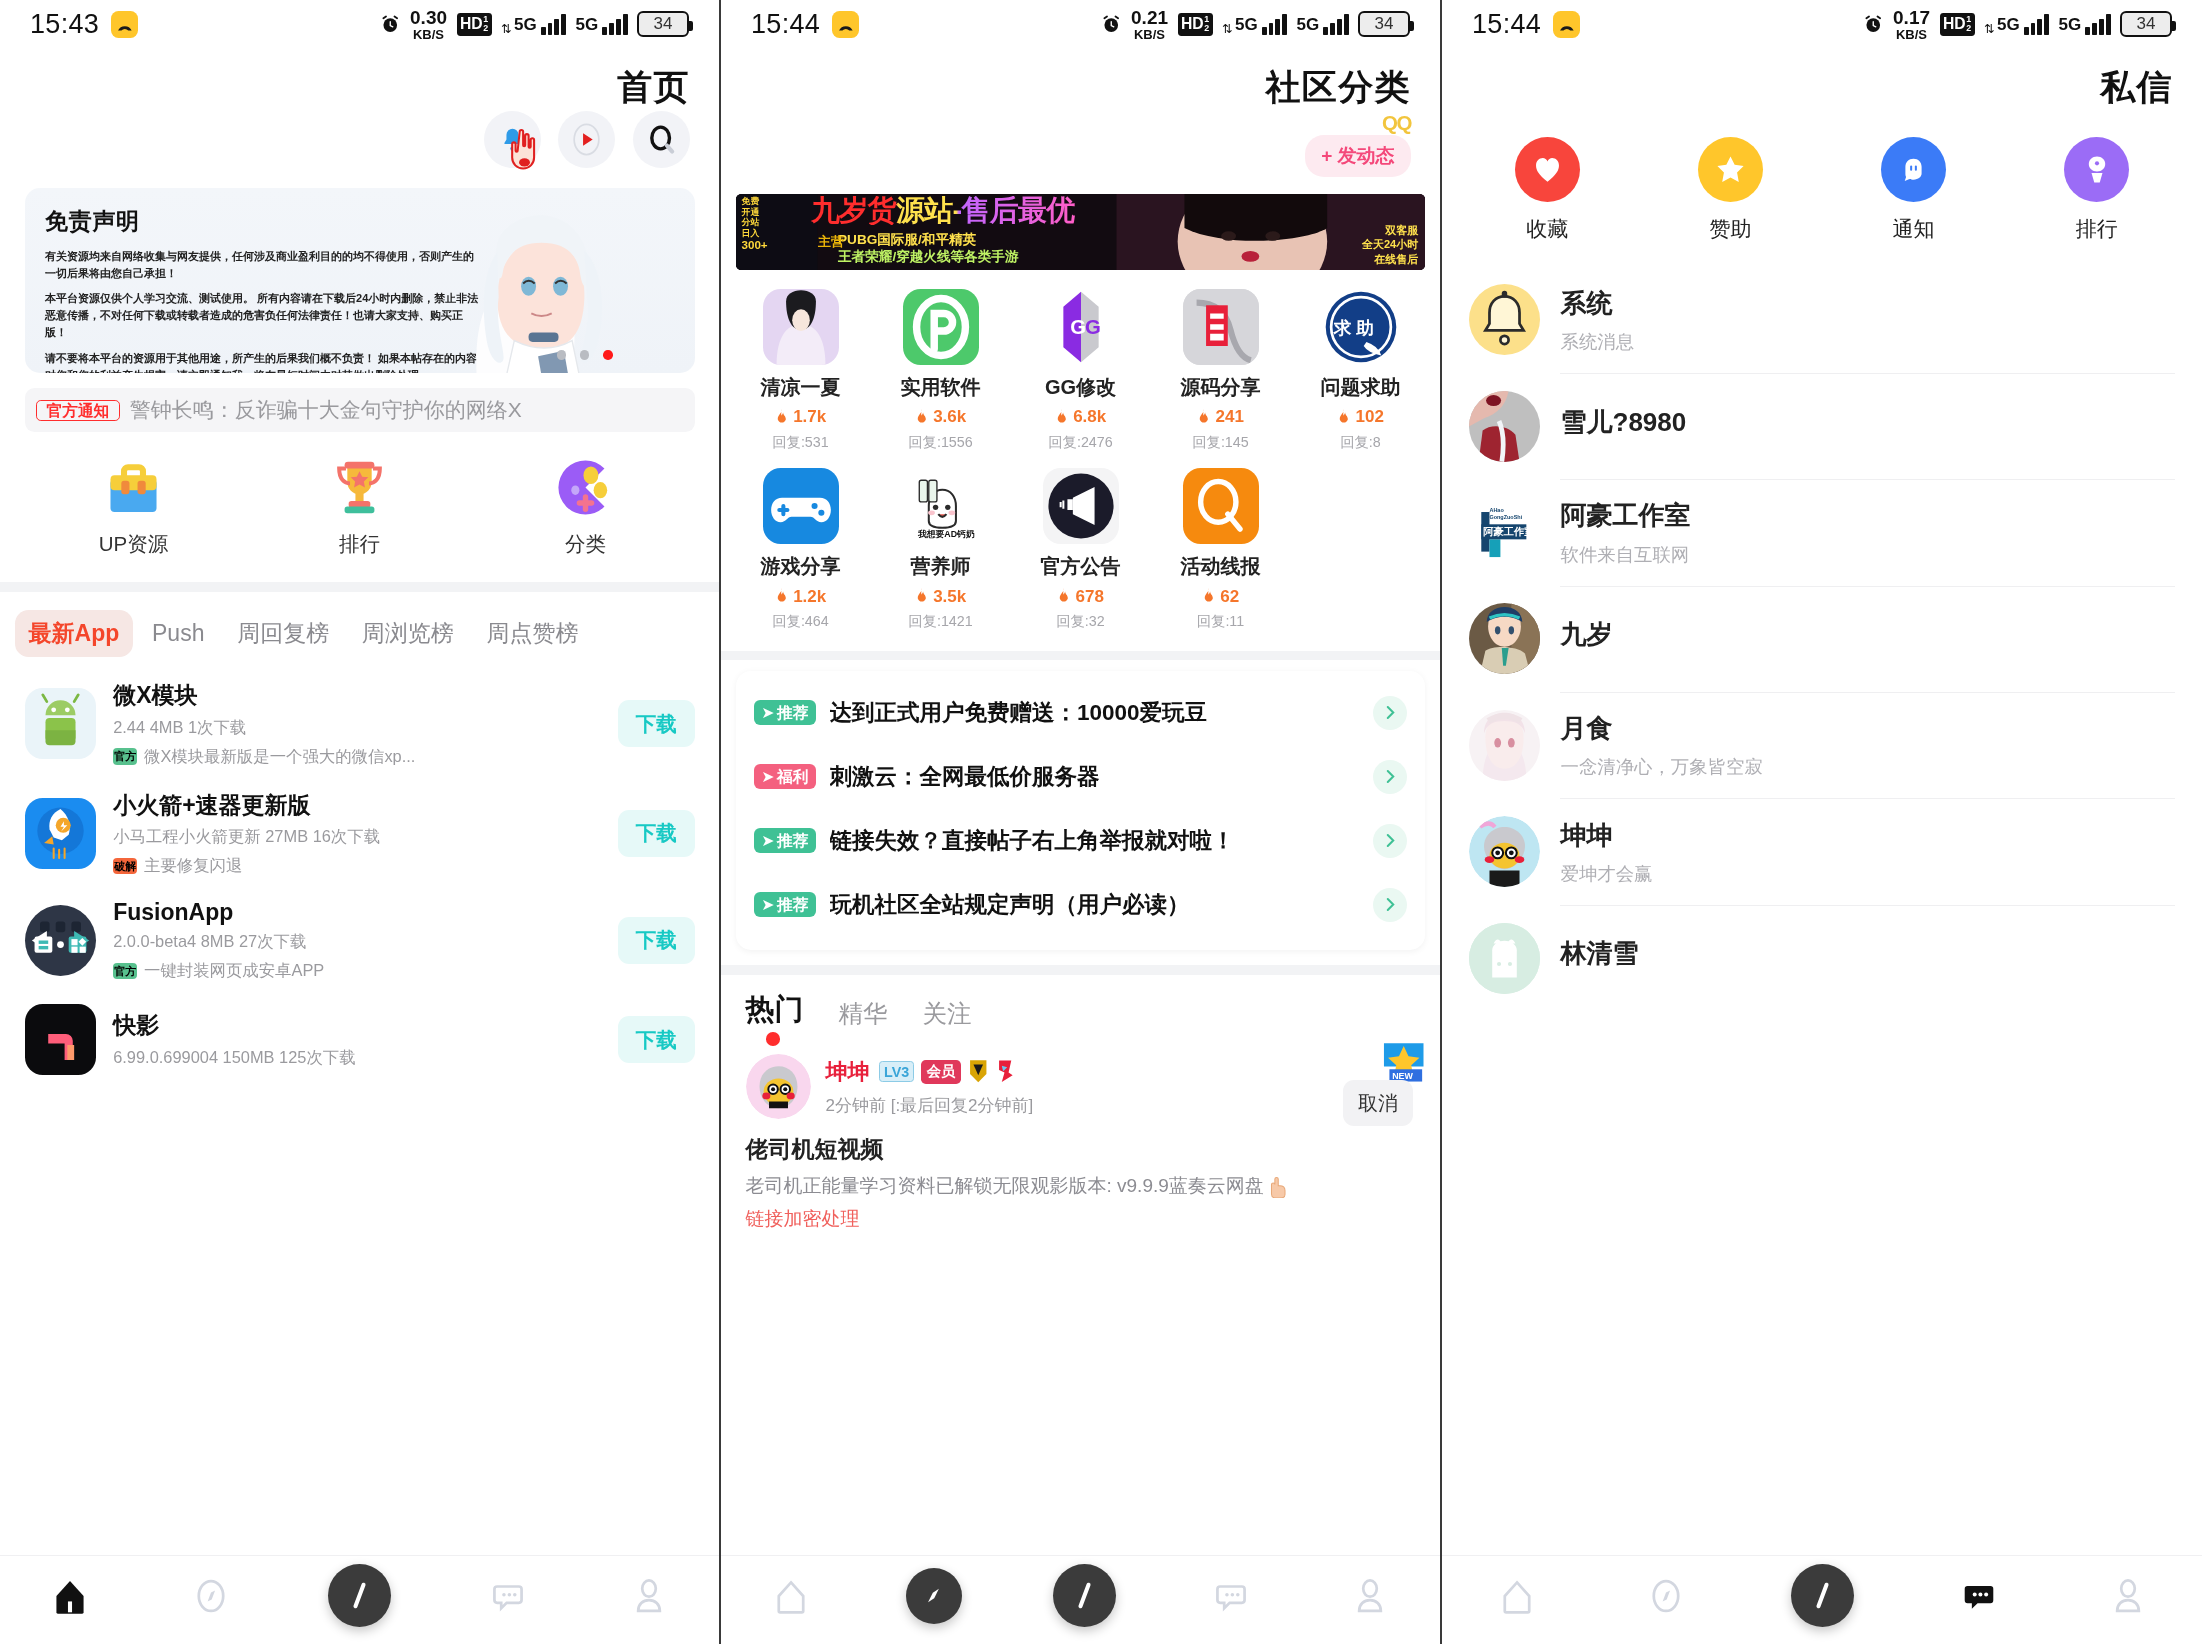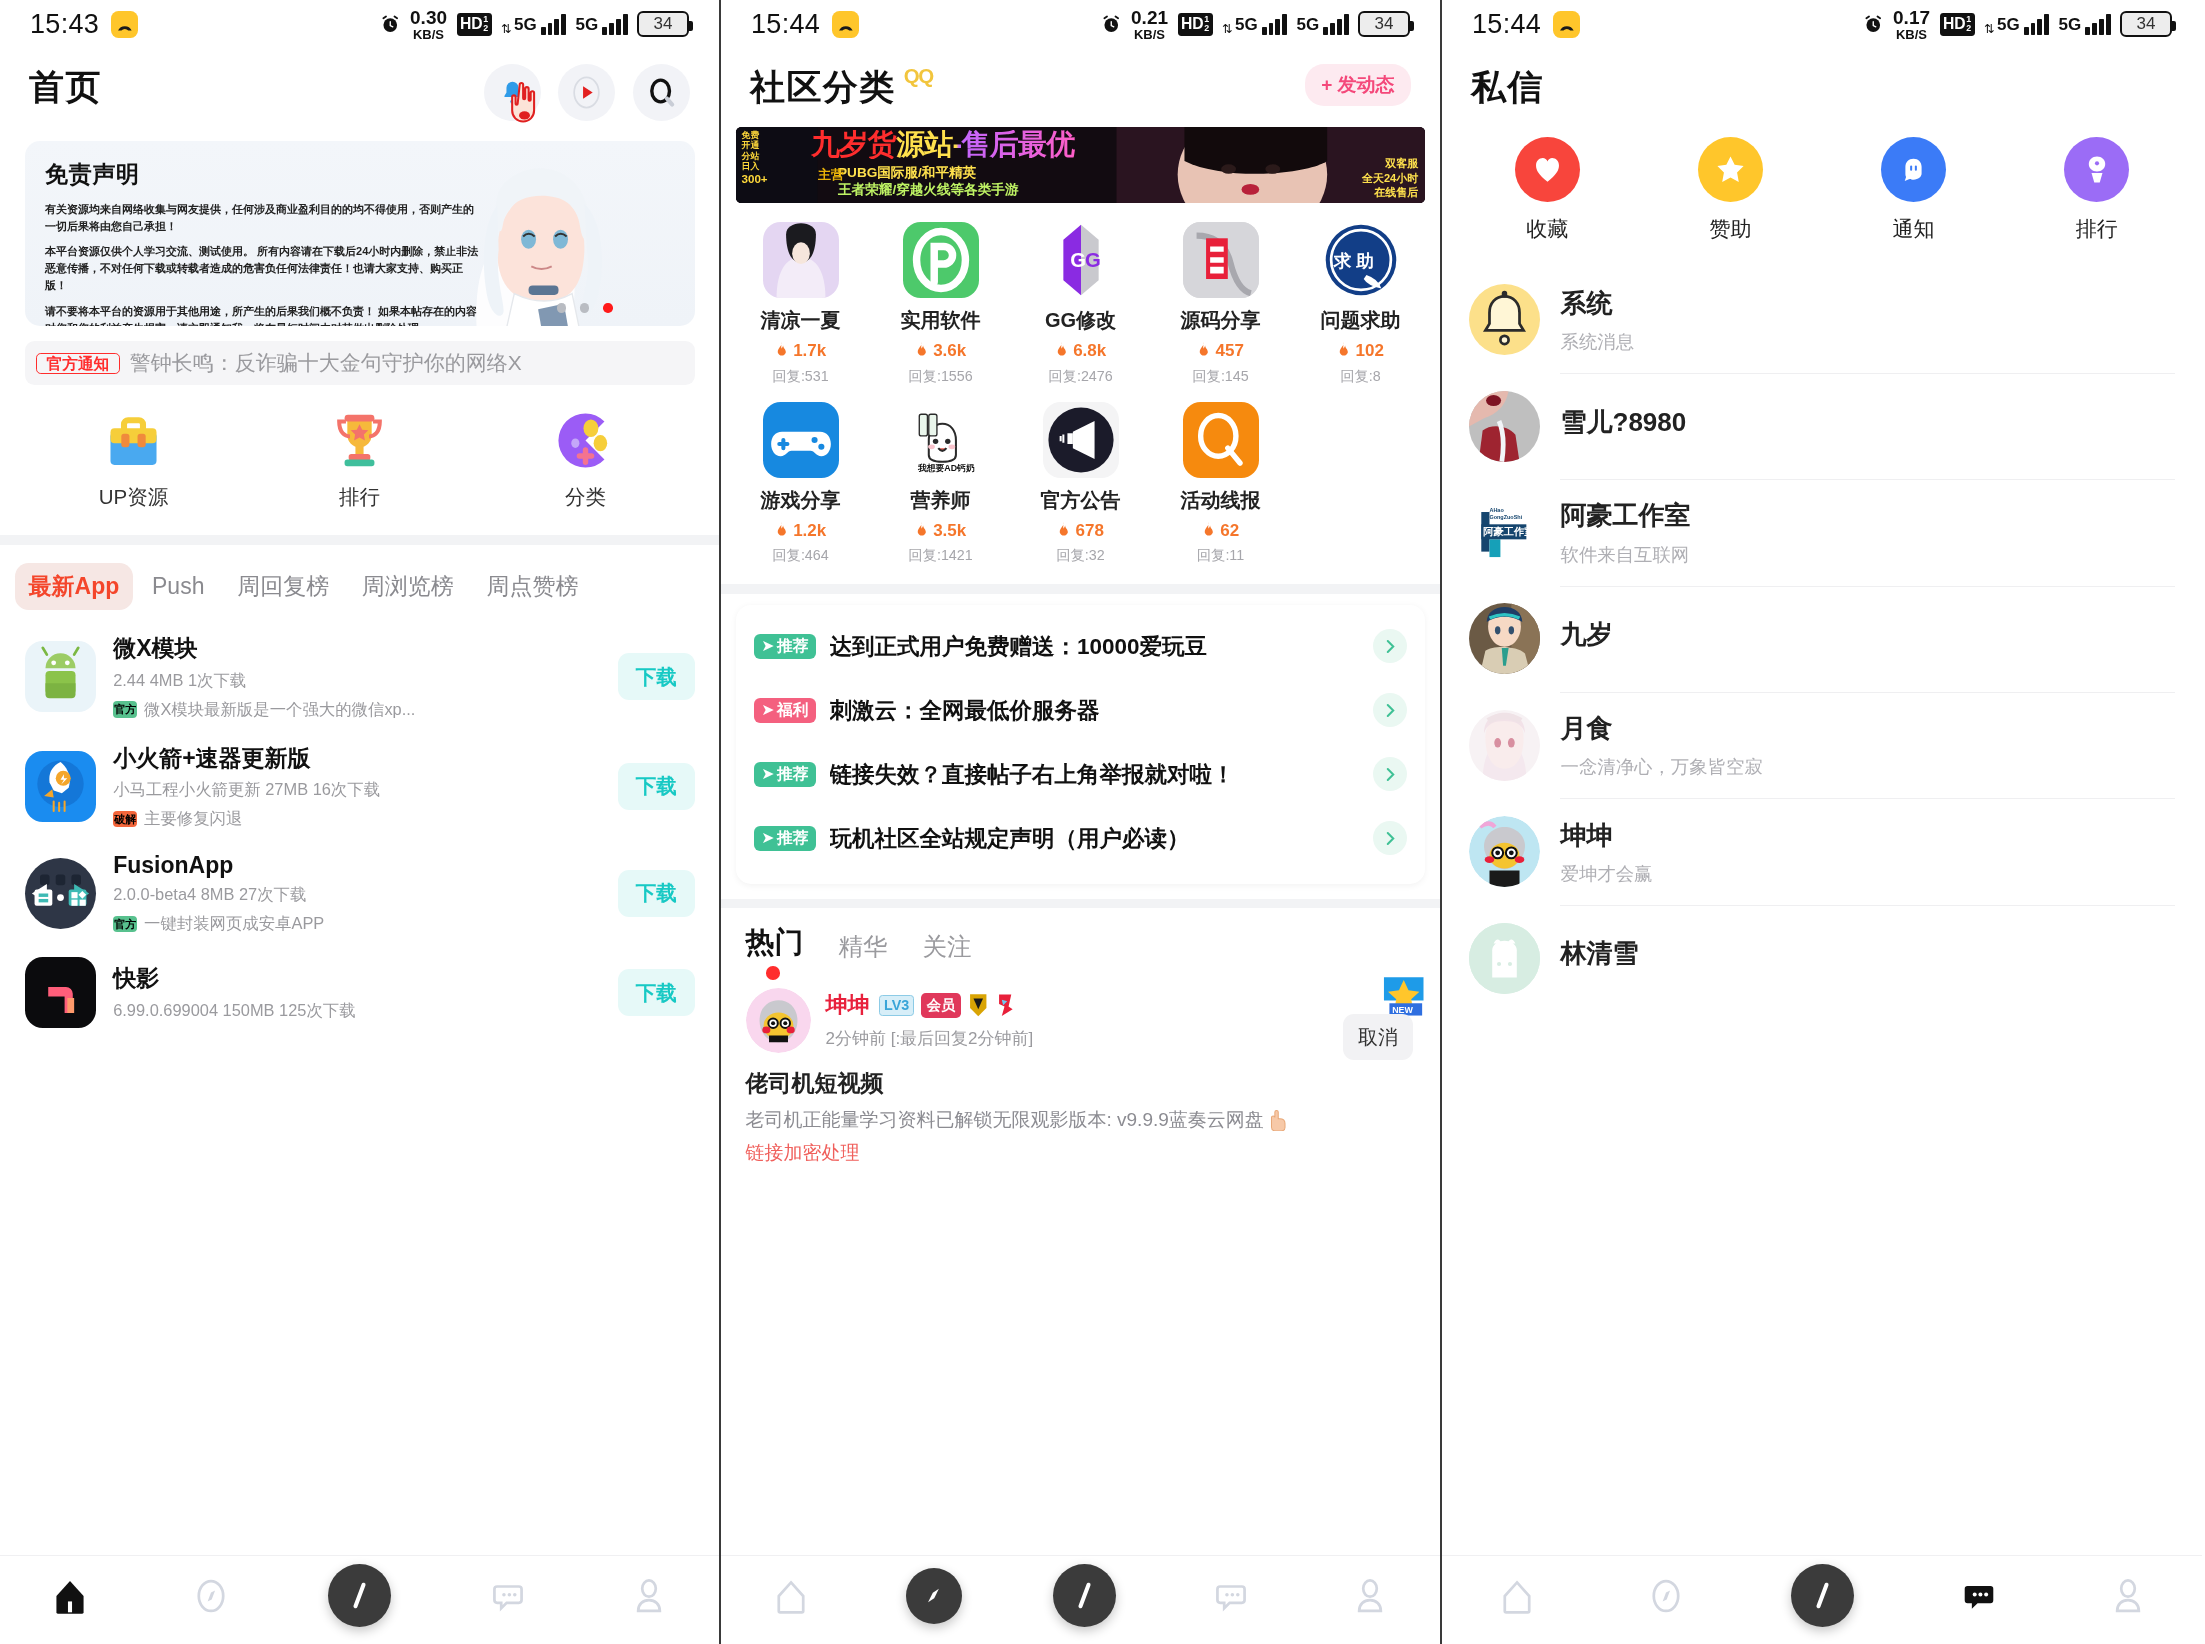--- a/index.html
+++ b/index.html
@@ -44,21 +44,21 @@
   .sb-updown { font-size:12.3px; line-height:.8; color:#111; }
   .sb-batt {
     border:2px solid #111;border-radius:6.1px;width:52px;height:26px;
     display:flex;align-items:center;justify-content:center;position:relative;
     background:#EDEDED;
   }
   .sb-batt span { font-size:17px; font-weight:500; color:#333; }
   .sb-batt::after{content:"";position:absolute;right:-5.5px;top:7.5px;width:3.4px;height:10.2px;background:#111;border-radius:0 2px 2px 0;}
 
   
-  .page-head { display:flex; align-items:flex-start; padding: 15px 29px 6.8px; }
+  .page-head { display:flex; align-items:flex-end; padding: 15px 29px 6.8px; flex-direction: column; }
   .page-title { font-size:35px; font-weight:700; color:#111; letter-spacing:1.4px;}
   .head-actions { margin-left:auto; display:flex; gap:17.7px; align-items:center;}
   .circ-btn {
     width:57px;height:57px;border-radius:50%;background:#F2F3F7;
     display:flex;align-items:center;justify-content:center;position:relative;
   }
 
   
   .disclaimer {
     margin: 13.6px 24.5px 0; height: 185px; border-radius: 15px;
@@ -636,21 +636,21 @@
                 <path d="M20 20q40 0 50 40t30 45" stroke="#A8A8AE" stroke-width="9" fill="none"></path>
                 <rect x="34" y="24" width="32" height="60" fill="#E8203A"></rect>
                 <path d="M40 36h20v8H40zM40 52h20v8H40zM40 66h20v10H40z" fill="#fff"></path>
               </svg>
           </div>
           <div class="catname">源码分享</div>
           <div class="cathot">
             <svg width="13.6" height="17.7" viewBox="0 0 20 26">
                 <path d="M10 0c1 6-6 8-6 15a6.5 8 0 0 0 12 0c0-5-4-6-4-10-1 3-2 3-2 5-2-3 0-6 0-10z" fill="#F5762B"></path>
               </svg>
-            <span class="num">457</span>
+            <span class="num">241</span>
           </div>
           <div class="catreply">回复:145</div>
         </div>
 
         <div class="catcell">
           <div class="caticon" style="background:#fff;border-radius:50%">
             <svg viewBox="0 0 112 112" width="76" height="76">
                 <circle cx="56" cy="56" r="52" fill="#123E87"></circle>
                 <circle cx="56" cy="56" r="44" fill="none" stroke="#fff" stroke-width="4"></circle>
                 <text x="16" y="66" font-size="26" font-weight="800" fill="#fff" font-family="sans-serif">求 助</text>

